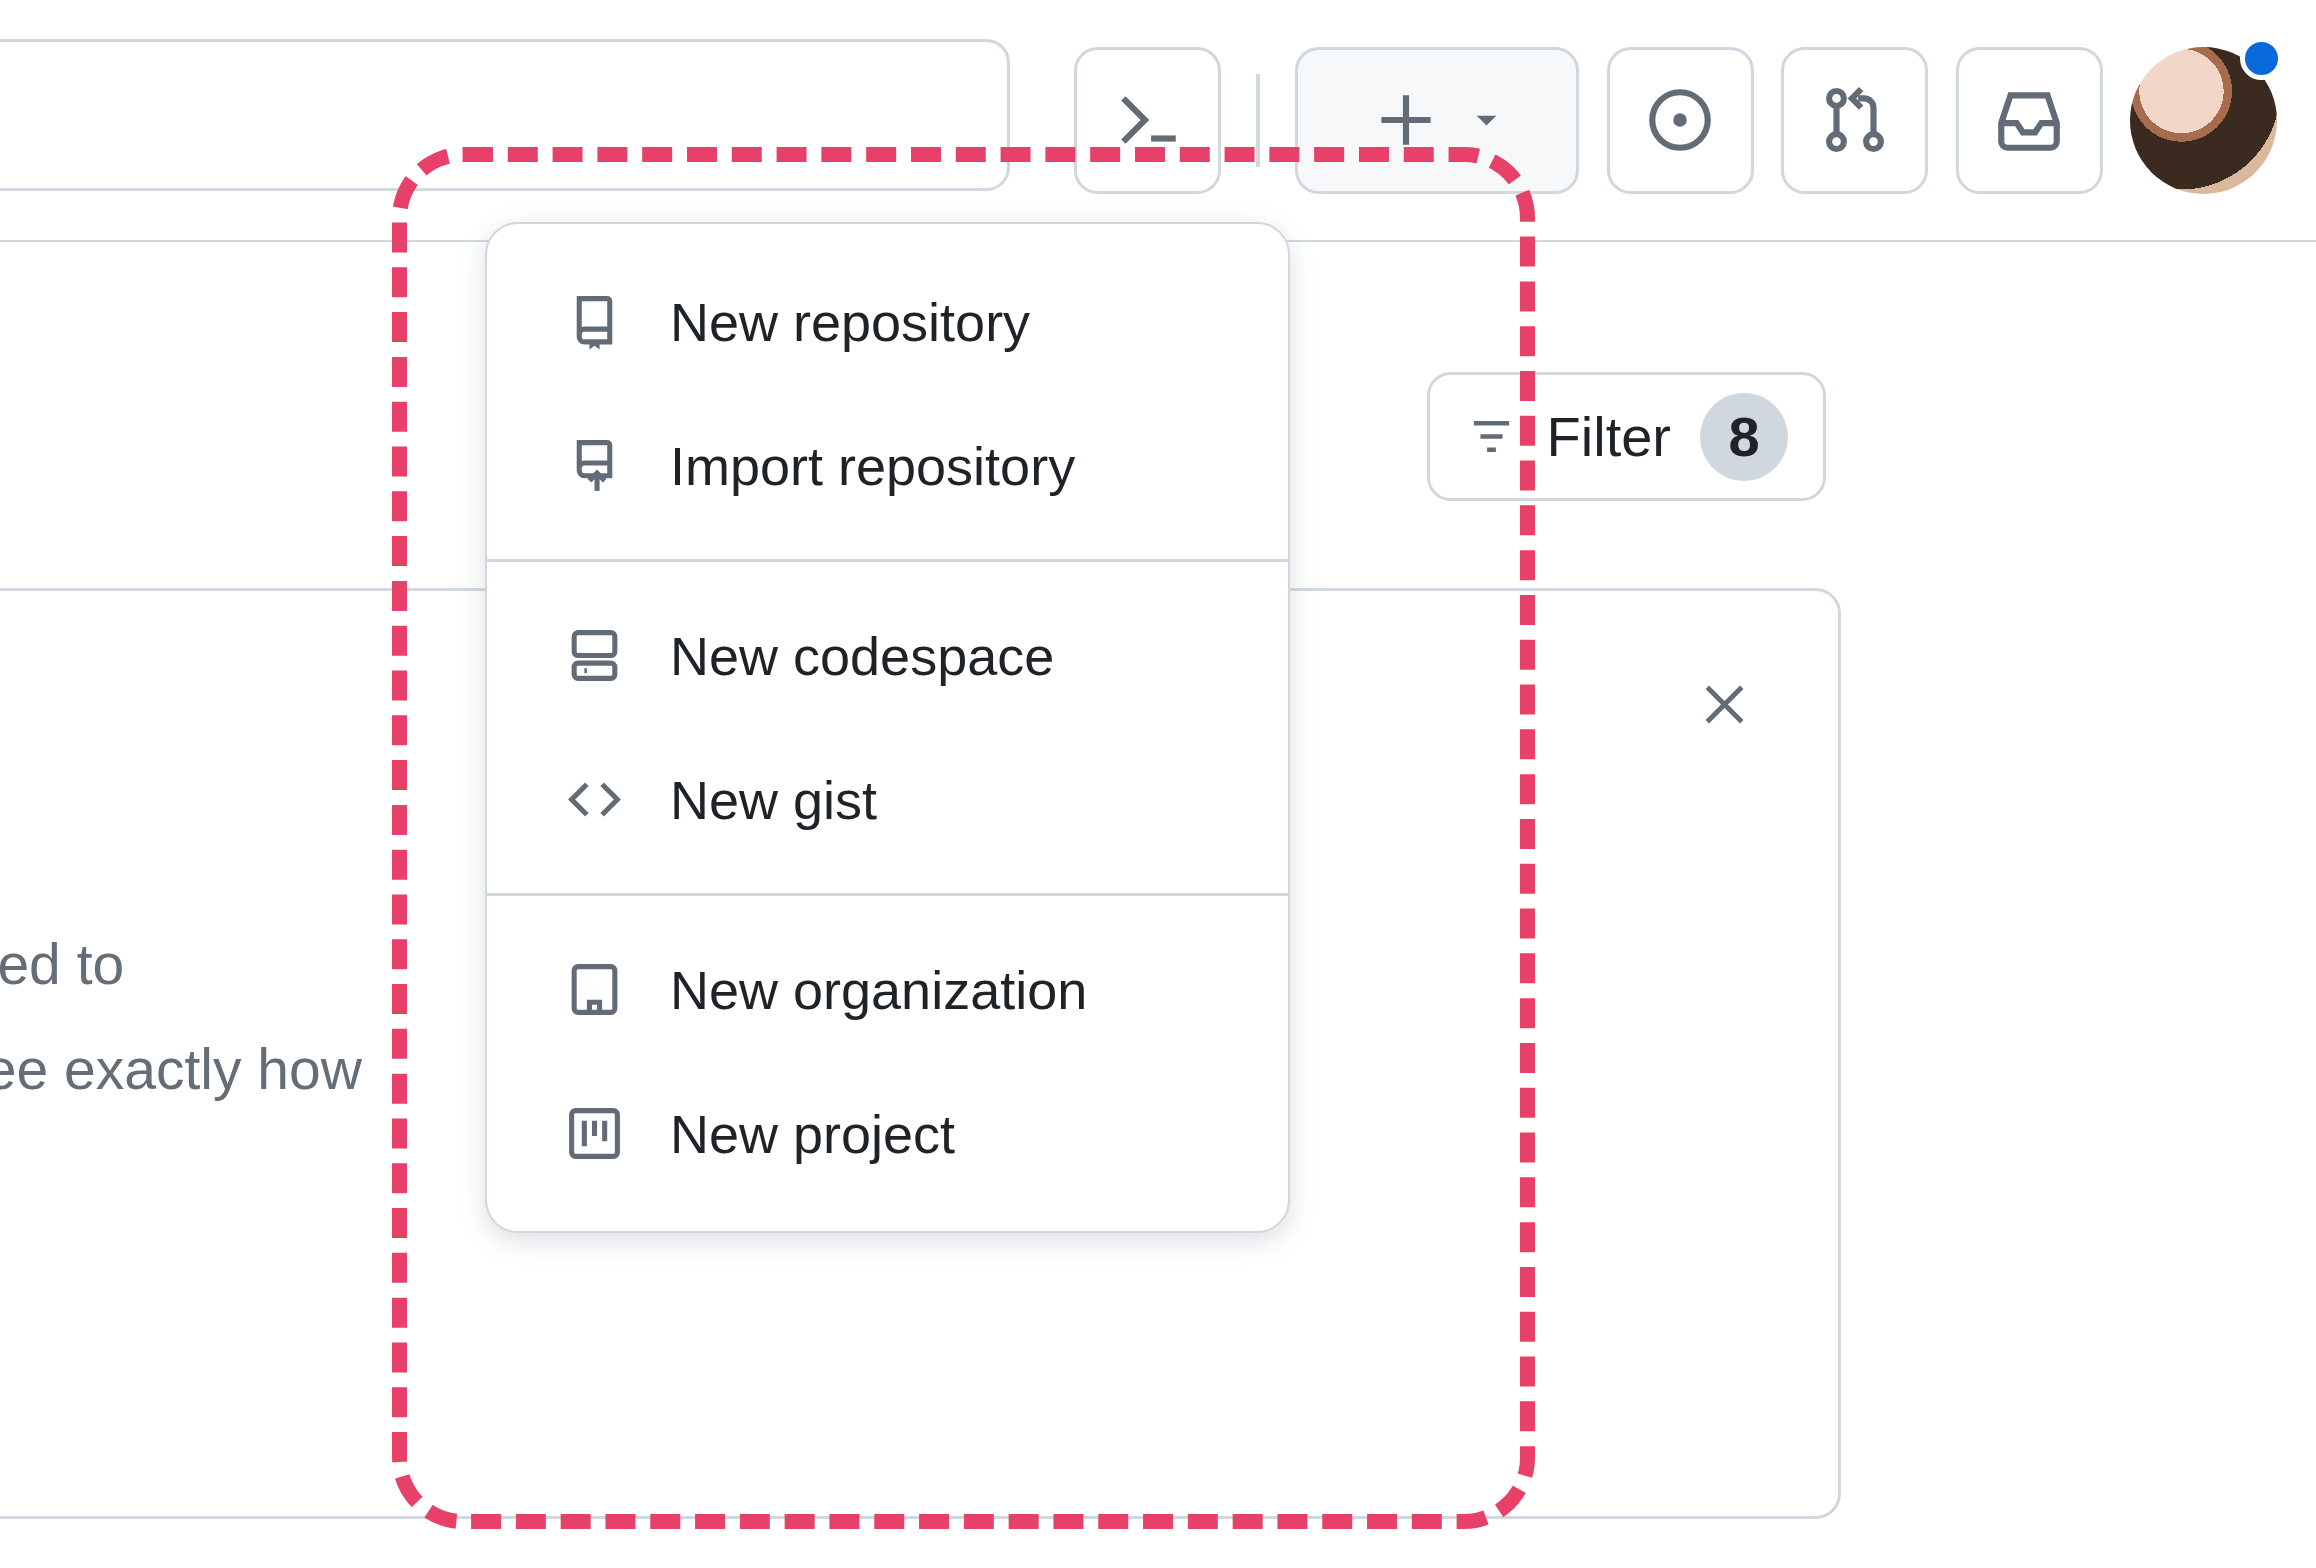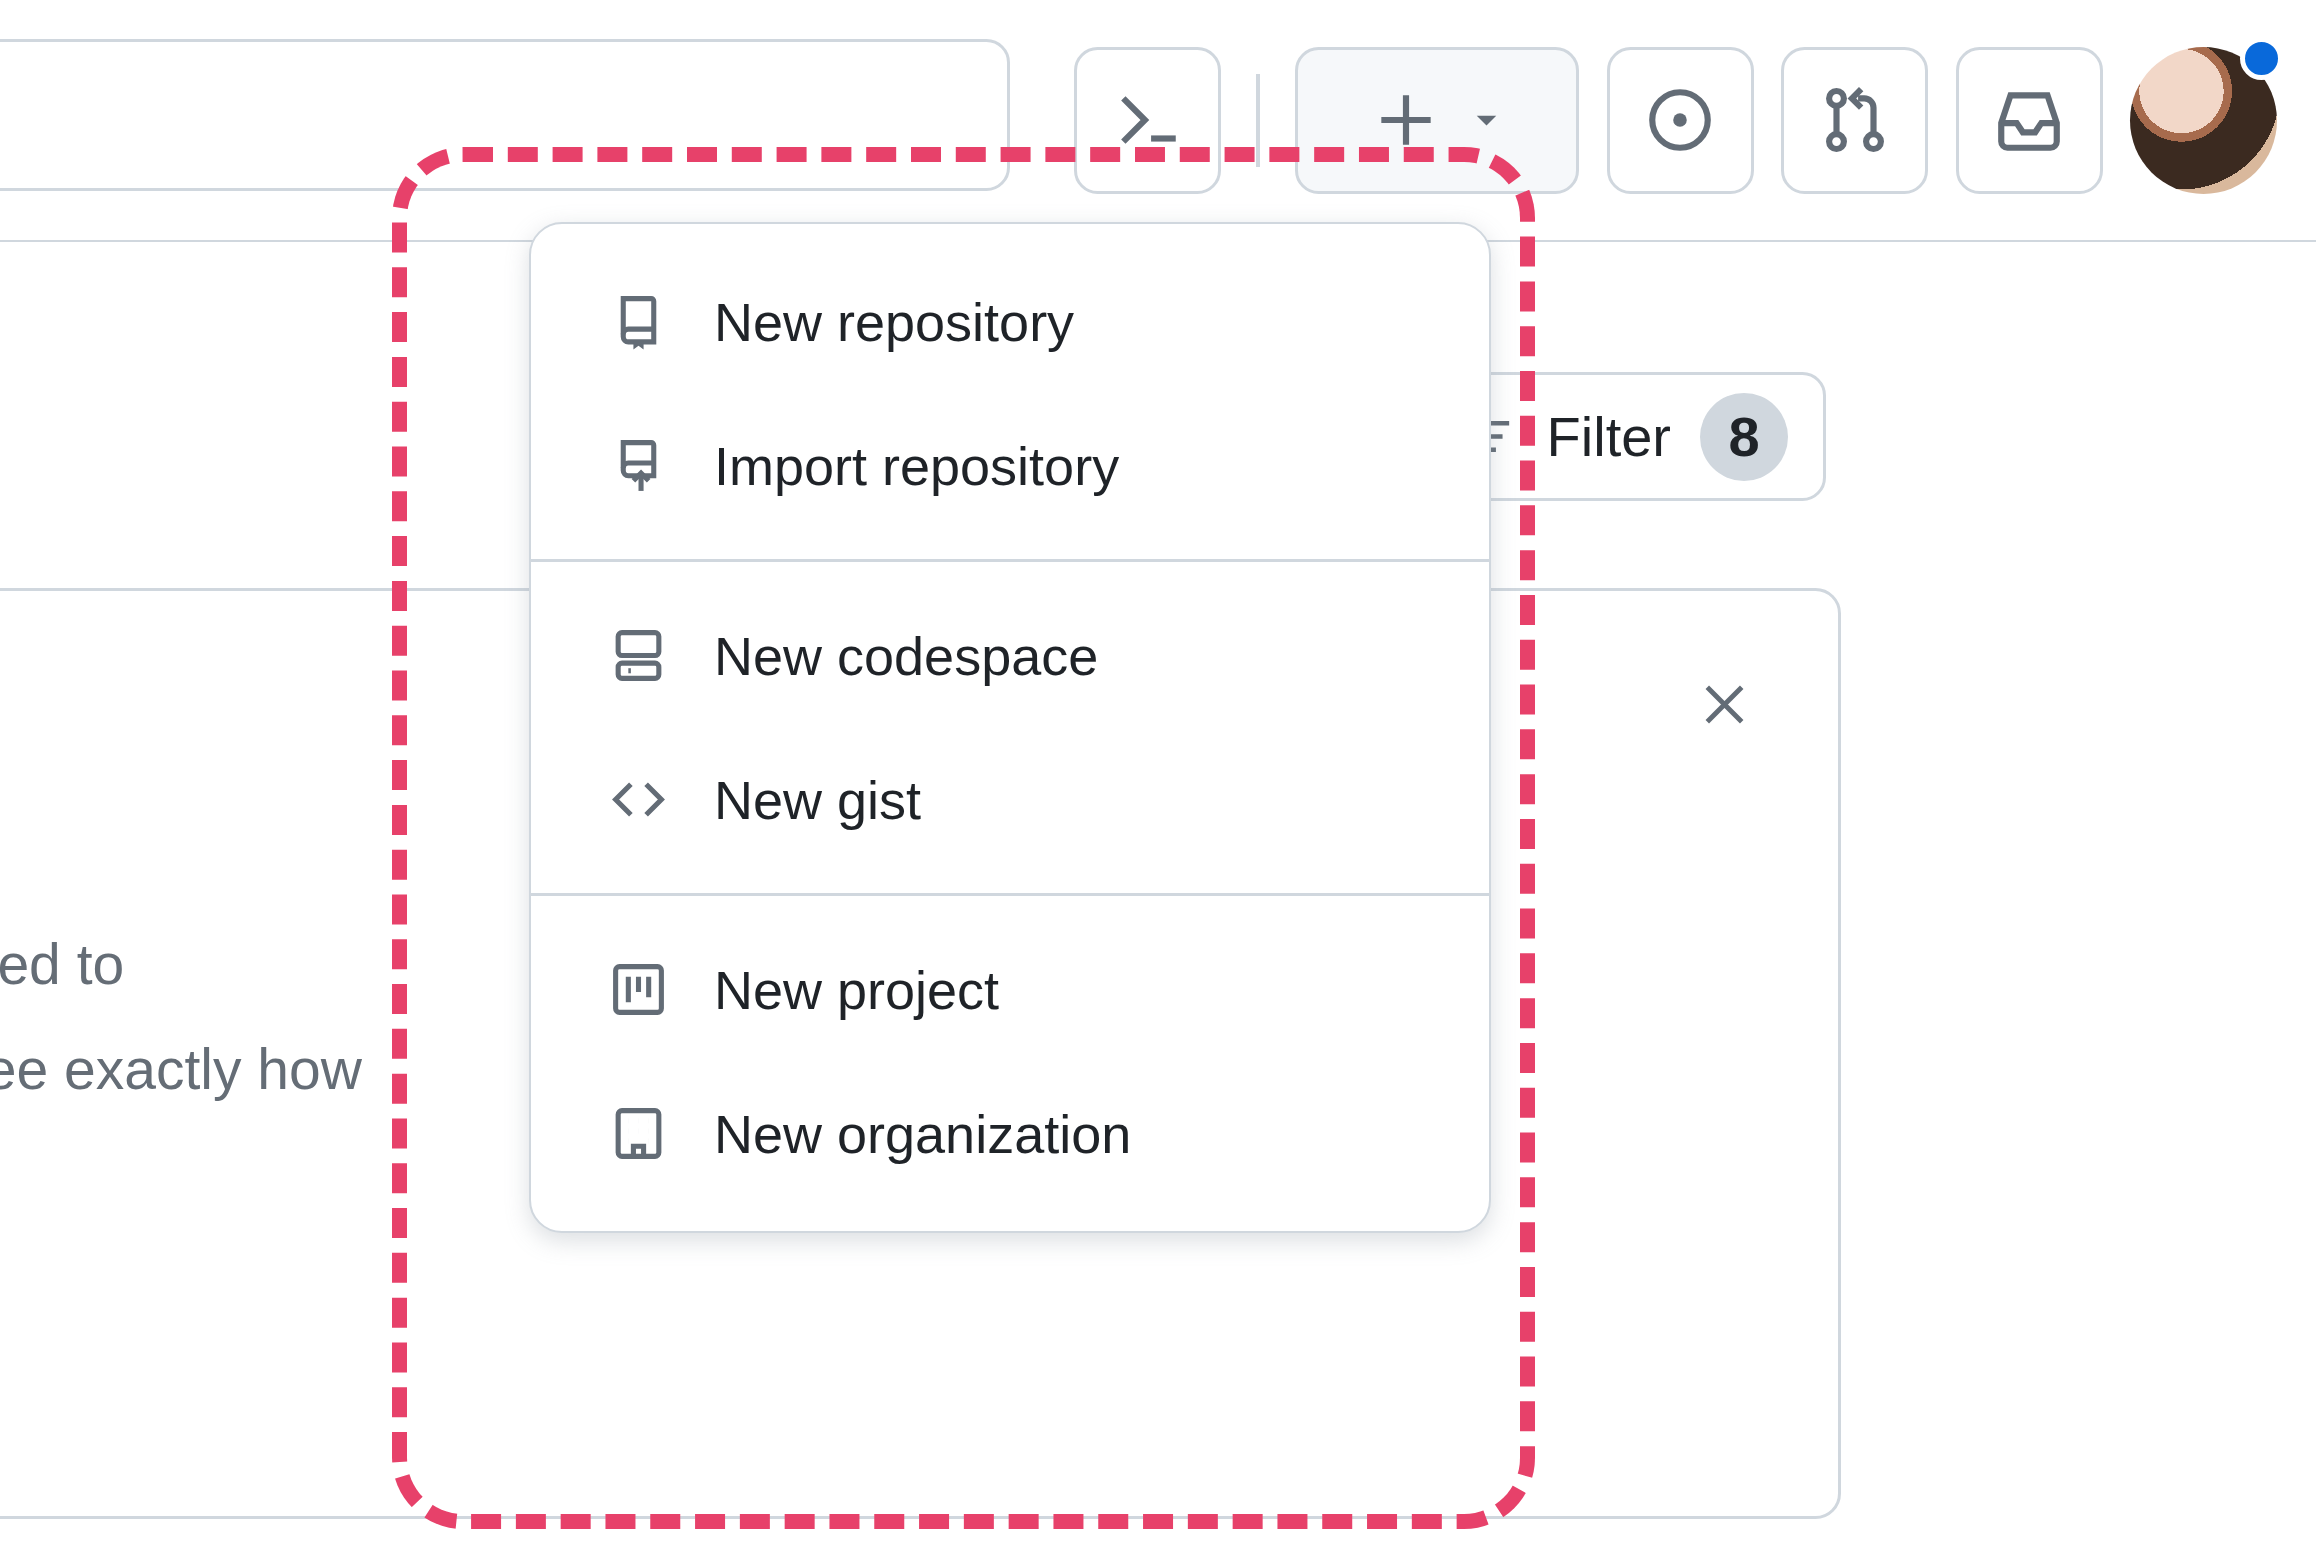--- a/index.html
+++ b/index.html
@@ -130,28 +130,27 @@
     top: 84px; right: 84px;
     cursor: pointer;
   }
   .card-close svg { width: 59px; height: 59px; }
 
   
   .menu {
     position: absolute;
     top: 222px;
     left: 485px;
-    width: 962px;
+    width: 805px;
     background: #fff;
     border: 2.9px solid var(--border);
     border-radius: 33px;
     box-shadow: var(--shadow);
     padding: 25.5px 0;
     z-index: 50;
-    margin-left: 44px;
   }
   .menu-item {
     display: flex;
     align-items: center;
     gap: 41px;
     padding: 41px 73px;
     font-size: 54px;
     color: var(--text);
     cursor: pointer;
   }
@@ -305,32 +304,32 @@
           <path d="M9 6l-6 6 6 6"></path>
           <path d="M15 6l6 6-6 6"></path>
         </svg>
       </span>
     <span>New gist</span>
   </div>
   <div class="menu-sep"></div>
   <div class="menu-item">
     <span class="micon">
         <svg viewBox="0 0 24 24">
-          <rect x="3" y="3" width="18" height="18" rx="1.5"></rect>
-          <path d="M8 7v10M12 7v6M16 7v8"></path>
-        </svg>
-      </span>
-    <span>New project</span>
-  </div>
-  <div class="menu-item">
-    <span class="micon">
-        <svg viewBox="0 0 24 24">
           <rect x="4" y="3" width="16" height="18" rx="1.5"></rect>
           <path d="M8 7h.01M12 7h.01M16 7h.01M8 11h.01M12 11h.01M16 11h.01M8 15h.01M16 15h.01"></path>
           <path d="M10 21v-4h4v4"></path>
         </svg>
       </span>
     <span>New organization</span>
   </div>
+  <div class="menu-item">
+    <span class="micon">
+        <svg viewBox="0 0 24 24">
+          <rect x="3" y="3" width="18" height="18" rx="1.5"></rect>
+          <path d="M8 7v10M12 7v6M16 7v8"></path>
+        </svg>
+      </span>
+    <span>New project</span>
+  </div>
 </div>
 
 <div class="highlight-rect"></div>
 
 
 </body></html>

